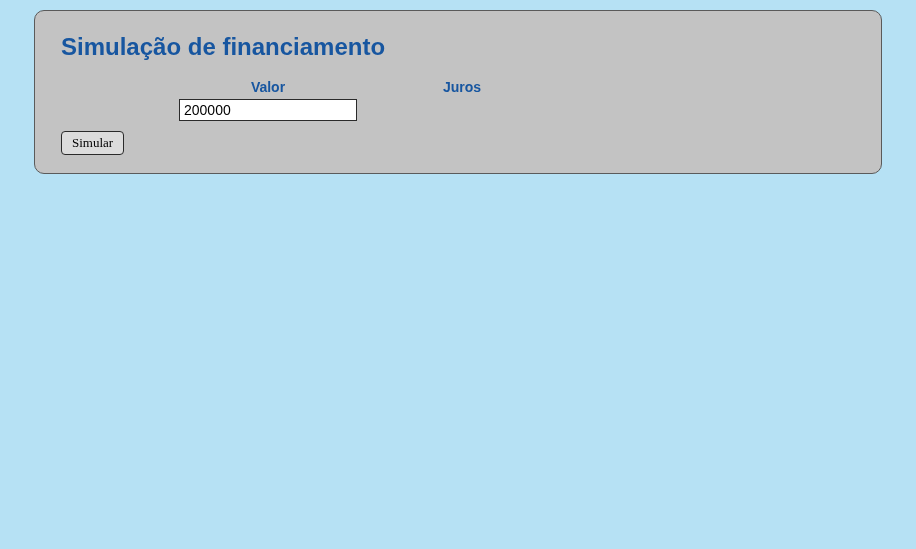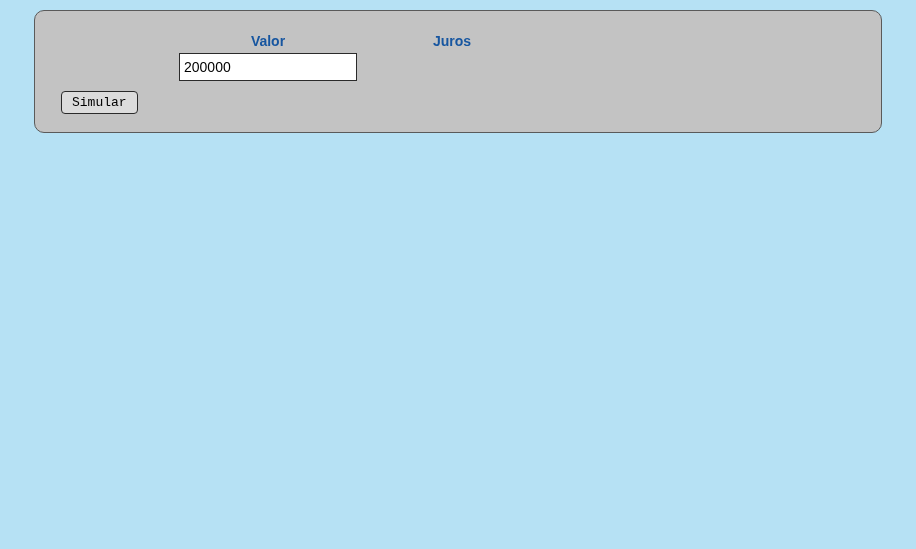--- a/index.html
+++ b/index.html
@@ -21,58 +21,59 @@
       padding: 22px 26px 18px 26px;
     }
     .title {
       color: #1756a0;
       font-size: 24px;
       font-weight: bold;
       margin-bottom: 18px;
     }
     .fields-row {
       display: flex;
-      gap: 6px;
+      gap: 16px;
       margin-left: 118px;
       margin-bottom: 10px;
     }
     .field {
       display: flex;
       flex-direction: column;
       width: 178px;
     }
     .field-label {
       color: #1756a0;
       font-size: 14px;
       font-weight: bold;
       text-align: center;
       margin-bottom: 4px;
     }
     .field-input {
       border: 1px solid #2a2a2a;
       background: #ffffff;
-      height: 28px;
+      height: 22px;
       padding: 2px 4px;
       font-size: 14px;
       font-family: Arial, Helvetica, sans-serif;
     }
     .simulate-btn {
       background: #dcdcdc;
       border: 1px solid #2a2a2a;
       border-radius: 4px;
       padding: 3px 10px;
       font-size: 13px;
-      font-family: Liberation Mono, monospace;
+      font-family: Liberation Serif, serif;
       cursor: pointer;
     }
   </style>
 </head>
 <body>
 
 <div class="panel">
+  <div class="title">Simulação de financiamento</div>
 
   <div class="fields-row">
     <div class="field">
       <div class="field-label">Valor</div>
       <input class="field-input" type="text" value="200000" style="">
     </div>
     <div class="field">
       <div class="field-label">Juros</div>
     </div>
   </div>

